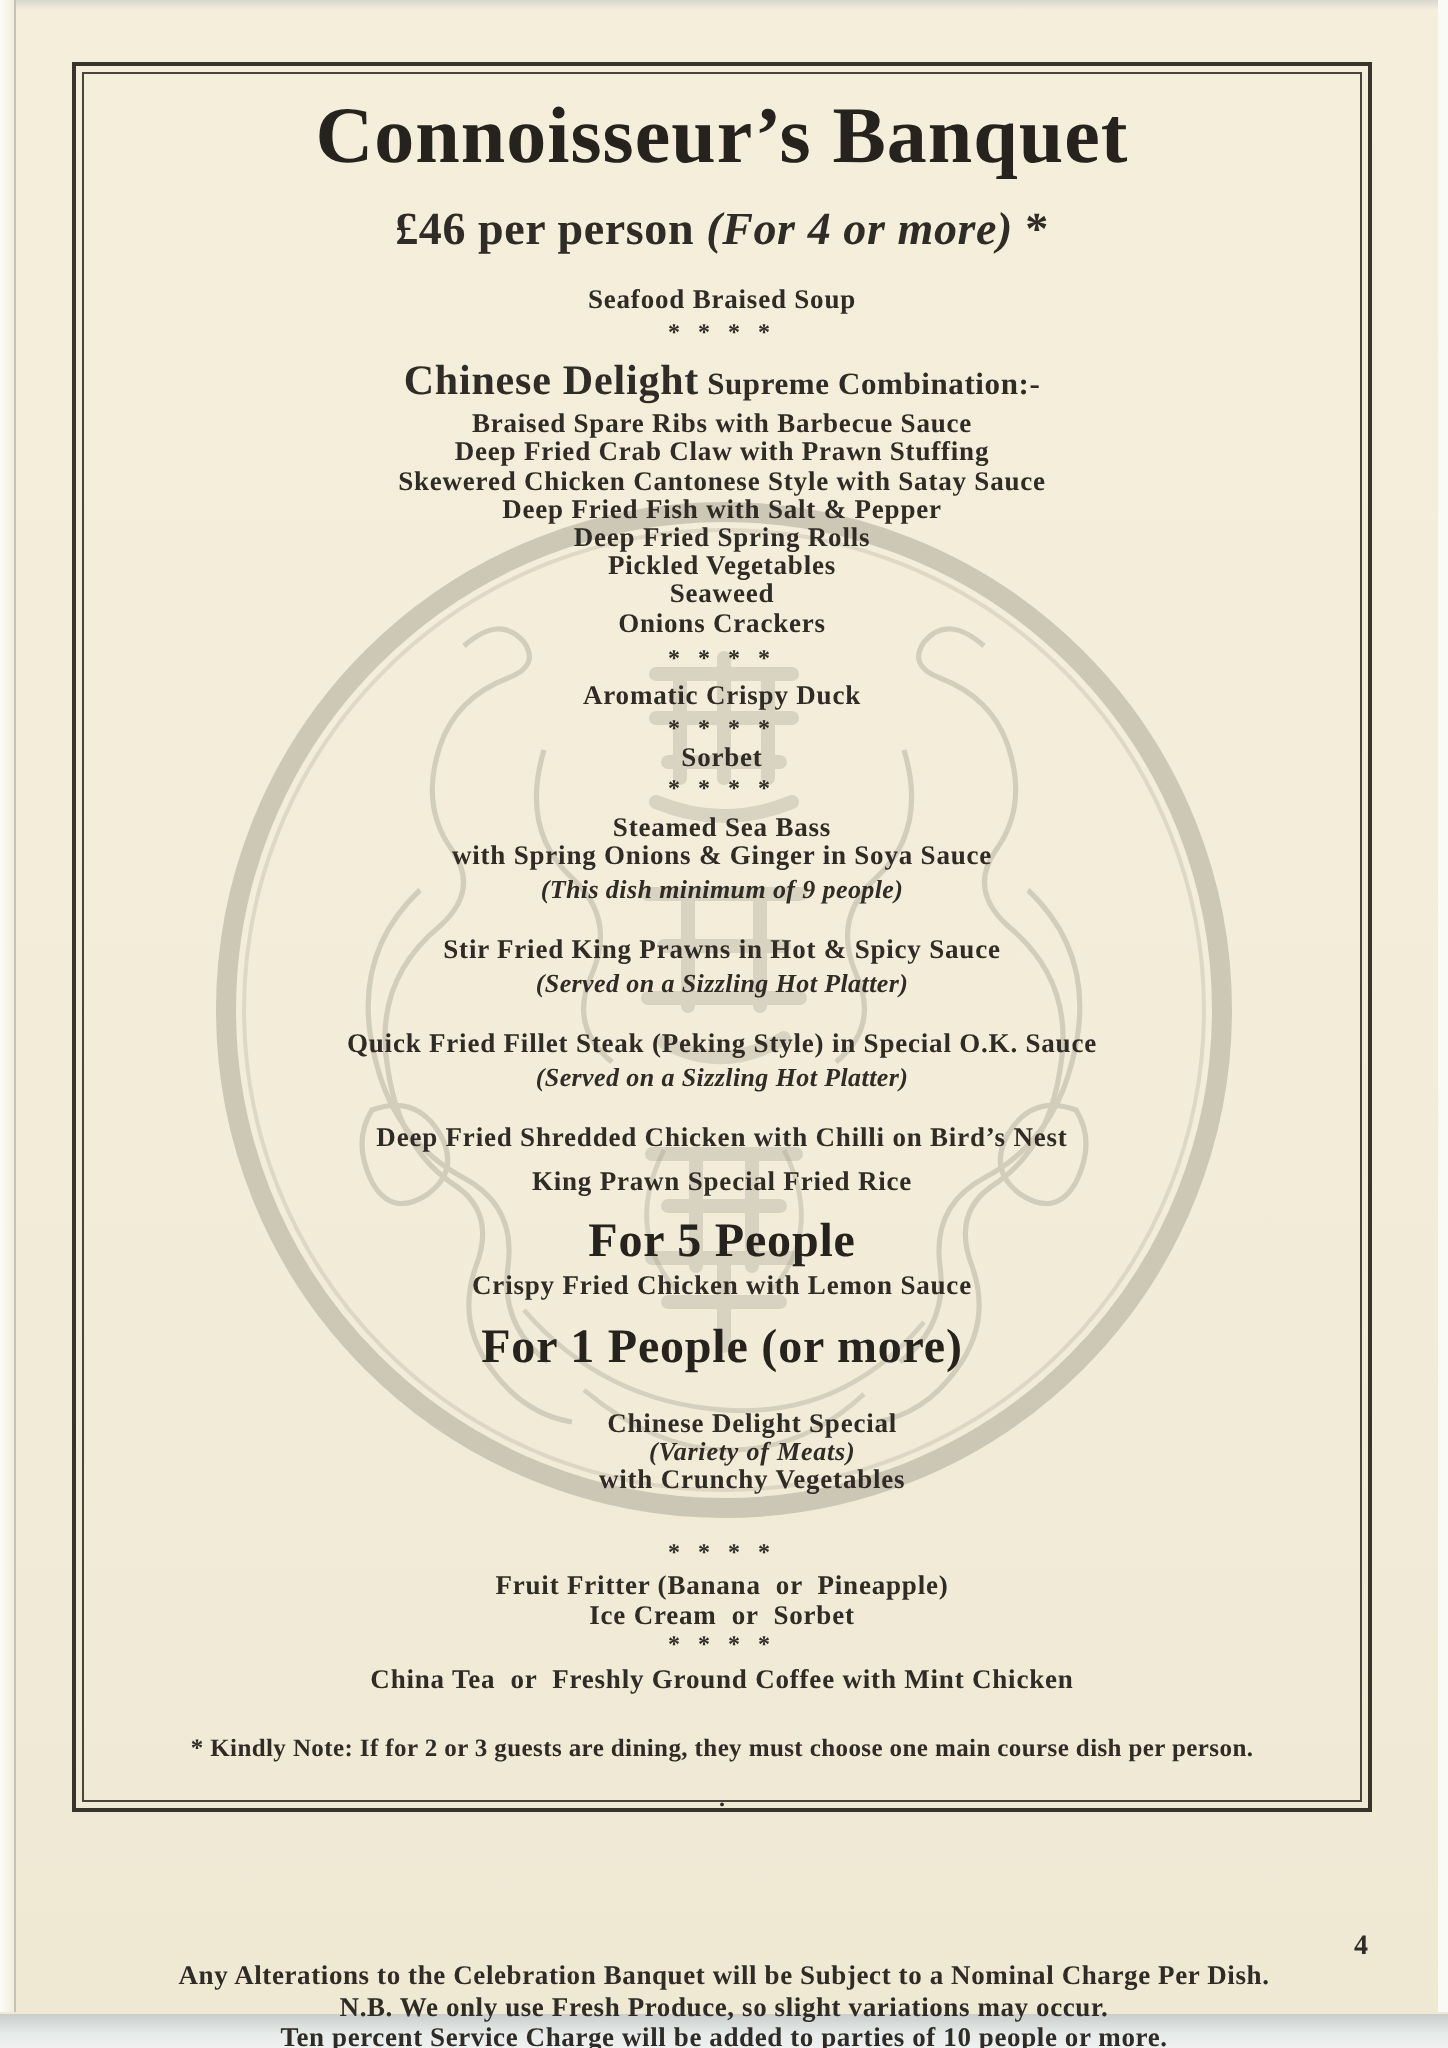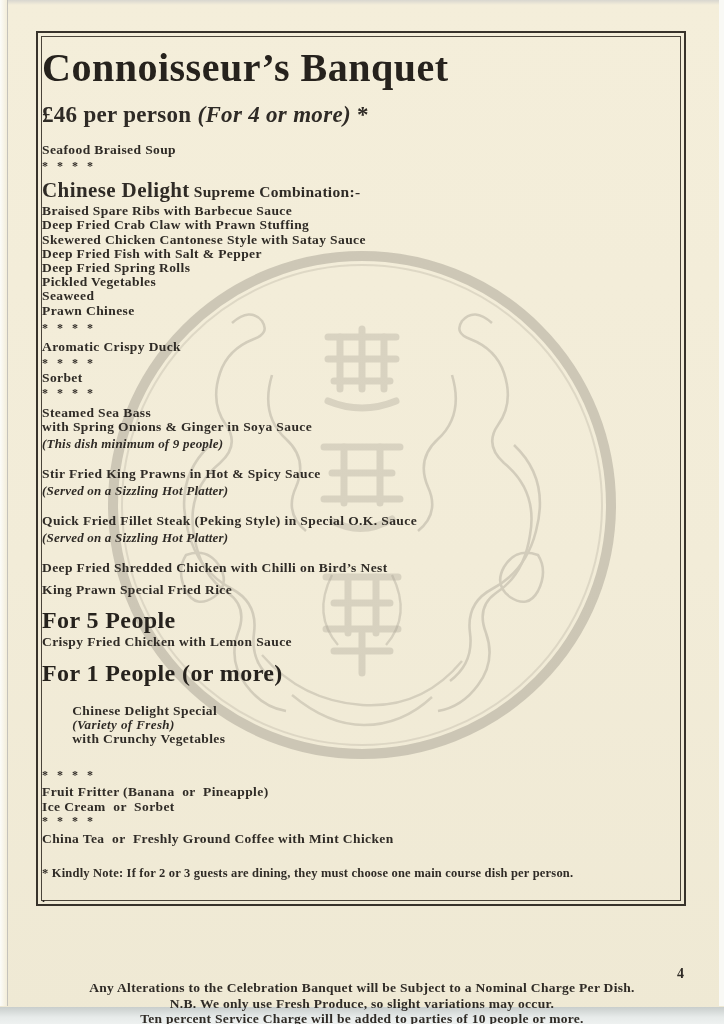--- a/index.html
+++ b/index.html
@@ -24,21 +24,21 @@
   
   .watermark{position:absolute;left:82px;top:225px;width:560px;height:560px;pointer-events:none;}
   
   .menu-box{
     position:absolute;left:36px;top:31px;width:646px;height:871px;
     border:2px solid #38332b;
   }
   .inner-border{position:absolute;inset:3px;border:1px solid #4a443a;pointer-events:none;}
   .content{
     position:absolute;inset:4px;
-    text-align:left;
+    text-align:center;
     padding-top:10px;
     font-weight:bold;
   }
   .title{font-size:40px;line-height:42px;margin:0;letter-spacing:0.5px;color:#26221d;}
   .price-line{font-size:23px;line-height:24px;margin-top:14px;letter-spacing:0.3px;}
   .price-line em{font-style:italic;}
   .line{font-size:13.5px;line-height:14.2px;letter-spacing:0.4px;white-space:pre-wrap;}
   .note{font-size:13px;line-height:14px;font-style:italic;letter-spacing:0.2px;}
   .stars{font-size:12px;line-height:12px;letter-spacing:3px;}
   .soup{margin-top:16px;}
@@ -154,21 +154,21 @@
         <span class="big">Chinese Delight</span>
         <span class="small">Supreme Combination:-</span>
       </div>
       <div class="line">Braised Spare Ribs with Barbecue Sauce</div>
       <div class="line">Deep Fried Crab Claw with Prawn Stuffing</div>
       <div class="line">Skewered Chicken Cantonese Style with Satay Sauce</div>
       <div class="line">Deep Fried Fish with Salt &amp; Pepper</div>
       <div class="line">Deep Fried Spring Rolls</div>
       <div class="line">Pickled Vegetables</div>
       <div class="line">Seaweed</div>
-      <div class="line">Prawn Chinese</div>
+      <div class="line">Onions Crackers</div>
       <div class="stars stars-2">* * * *</div>
 
       <div class="line duck">Aromatic Crispy Duck</div>
       <div class="stars stars-3">* * * *</div>
 
       <div class="line sorbet">Sorbet</div>
       <div class="stars stars-4">* * * *</div>
 
       <div class="line bass1">Steamed Sea Bass</div>
       <div class="line">with Spring Onions &amp; Ginger in Soya Sauce</div>
@@ -182,21 +182,21 @@
 
       <div class="line chicken">Deep Fried Shredded Chicken with Chilli on Bird’s Nest</div>
       <div class="line rice">King Prawn Special Fried Rice</div>
 
       <div class="h2 for5">For 5 People</div>
       <div class="line crispy">Crispy Fried Chicken with Lemon Sauce</div>
 
       <div class="h2 for6">For 1 People (or more)</div>
       <div class="line cd-special">
         <span>Chinese Delight Special</span>
-        <span class="it">(Variety of Fresh)</span>
+        <span class="it">(Variety of Meats)</span>
         <span>with Crunchy Vegetables</span>
       </div>
       <div class="stars stars-5">* * * *</div>
 
       <div class="line fritter">Fruit Fritter (Banana  or  Pineapple)</div>
       <div class="line icecream">Ice Cream  or  Sorbet</div>
       <div class="stars stars-6">* * * *</div>
 
       <div class="line tea">China Tea  or  Freshly Ground Coffee with Mint Chicken</div>
 

